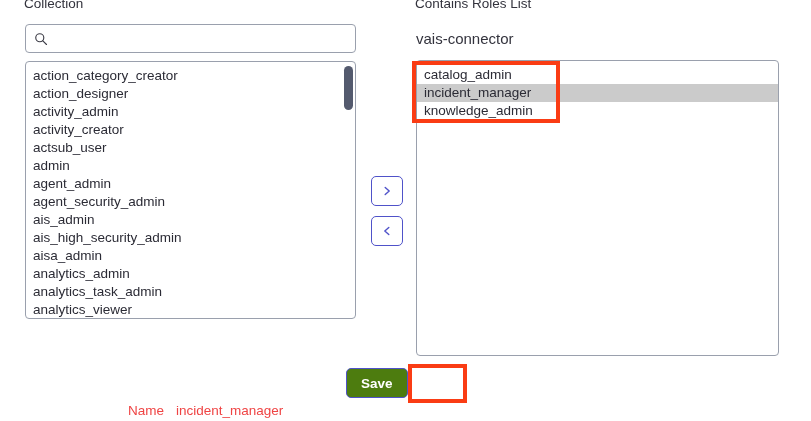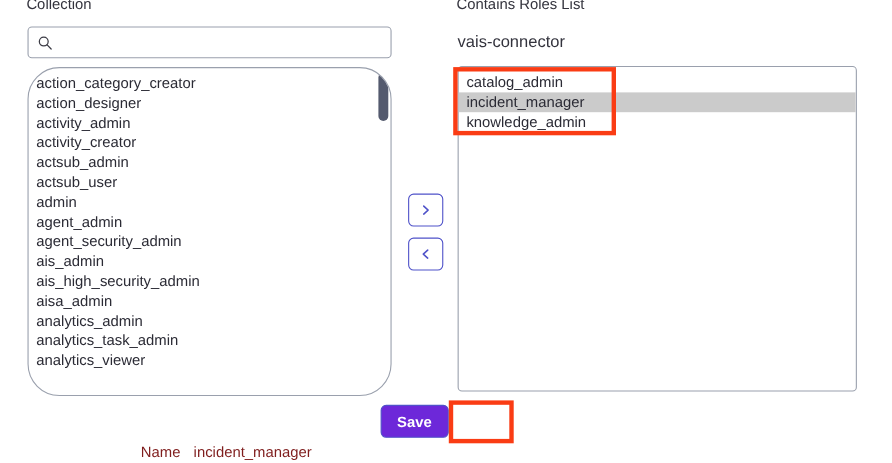--- a/index.html
+++ b/index.html
@@ -82,22 +82,21 @@
     box-sizing: border-box;
     border: 1px solid #9aa0ad;
     border-radius: 4px;
     background: #ffffff;
     overflow: hidden;
   }
   #available-list {
     left: 25px;
     top: 61px;
     width: 331px;
-    height: 299px;
-    border-radius: 29px;
+    height: 258px;
   }
   #selected-list {
     left: 416px;
     top: 60px;
     width: 363px;
     height: 296px;
   }
 
   .list-scroll {
     position: absolute;
@@ -184,35 +183,35 @@
     align-items: center;
     justify-content: center;
     padding: 0 14px;
   }
   .btn-secondary {
     background: #ffffff;
     border: 1px solid #b9bcd6;
     color: #4f52c9;
   }
   .btn-primary {
-    background: #6d28d9;
+    background: #4d7c0f;
     border: 1px solid #4f52c9;
     color: #ffffff;
   }
 
   
   .name-row {
     position: absolute;
     left: 128px;
     top: 403px;
     display: flex;
     gap: 12px;
     font-size: 13.5px;
     line-height: 16px;
-    color: #7f1d1d;
+    color: #ef4444;
     white-space: nowrap;
     align-items: center;
   }
 
   
   .annot {
     position: absolute;
     box-sizing: border-box;
     border: 4px solid #fa3c14;
     pointer-events: none;
@@ -240,21 +239,20 @@
     </span>
     <input type="text" id="search-input" placeholder="" style="">
   </div>
 
   <div class="listbox" id="available-list">
     <div class="list-scroll" id="available-items">
         <div class="list-item">action_category_creator</div>
         <div class="list-item">action_designer</div>
         <div class="list-item">activity_admin</div>
         <div class="list-item">activity_creator</div>
-        <div class="list-item">actsub_admin</div>
         <div class="list-item">actsub_user</div>
         <div class="list-item">admin</div>
         <div class="list-item">agent_admin</div>
         <div class="list-item">agent_security_admin</div>
         <div class="list-item">ais_admin</div>
         <div class="list-item">ais_high_security_admin</div>
         <div class="list-item">aisa_admin</div>
         <div class="list-item">analytics_admin</div>
         <div class="list-item">analytics_task_admin</div>
         <div class="list-item">analytics_viewer</div>

